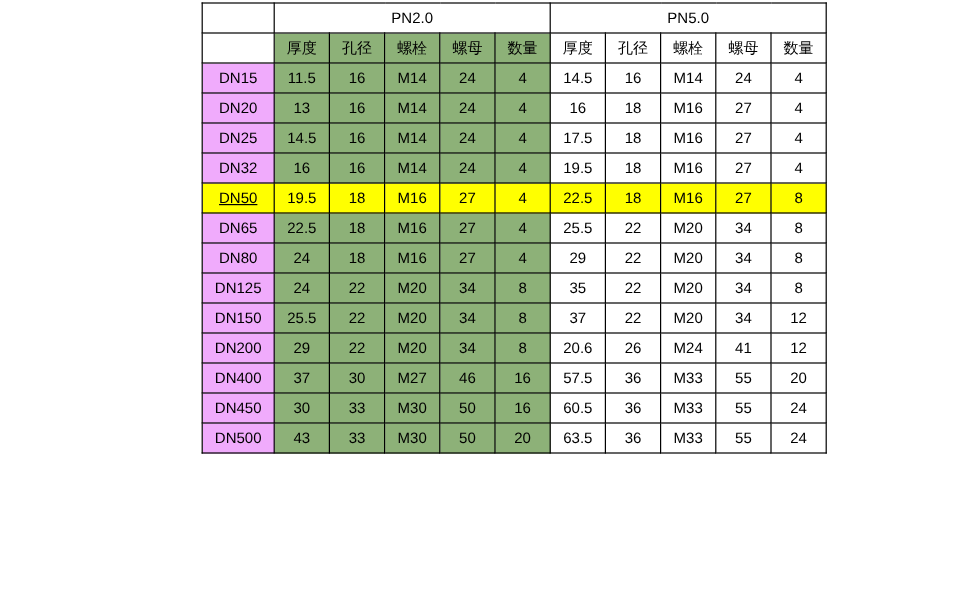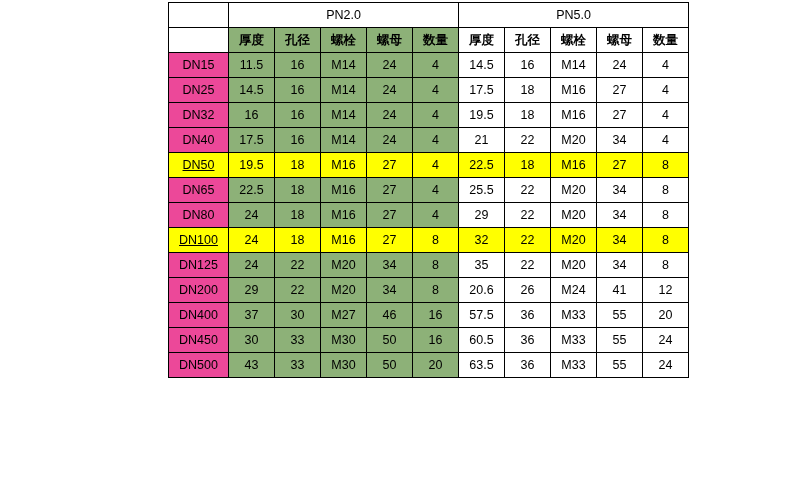--- a/index.html
+++ b/index.html
@@ -47,27 +47,26 @@
     background: transparent;
   }
   td.group-head {
     font-size: 13px;
     background: #ffffff;
     color: #000000;
   }
   td.sub-head {
     background: #8db178;
     font-size: 12.5px;
-    font-weight: bold;
   }
   td.sub-head.right-group {
     background: #ffffff;
   }
   td.rowlabel {
-    background: #ec4899;
+    background: #f0abfc;
     text-align: center;
   }
   td.green {
     background: #8db178;
   }
   td.white {
     background: #ffffff;
   }
   tr.hl td.rowlabel,
   tr.hl td.green,
@@ -125,20 +124,33 @@
         <td class="green">M14</td>
         <td class="green">24</td>
         <td class="green">4</td>
         <td class="white">14.5</td>
         <td class="white">16</td>
         <td class="white">M14</td>
         <td class="white">24</td>
         <td class="white">4</td>
       </tr>
       <tr>
+        <td class="rowlabel">DN20</td>
+        <td class="green">13</td>
+        <td class="green">16</td>
+        <td class="green">M14</td>
+        <td class="green">24</td>
+        <td class="green">4</td>
+        <td class="white">16</td>
+        <td class="white">18</td>
+        <td class="white">M16</td>
+        <td class="white">27</td>
+        <td class="white">4</td>
+      </tr>
+      <tr>
         <td class="rowlabel">DN25</td>
         <td class="green">14.5</td>
         <td class="green">16</td>
         <td class="green">M14</td>
         <td class="green">24</td>
         <td class="green">4</td>
         <td class="white">17.5</td>
         <td class="white">18</td>
         <td class="white">M16</td>
         <td class="white">27</td>
@@ -148,33 +160,20 @@
         <td class="rowlabel">DN32</td>
         <td class="green">16</td>
         <td class="green">16</td>
         <td class="green">M14</td>
         <td class="green">24</td>
         <td class="green">4</td>
         <td class="white">19.5</td>
         <td class="white">18</td>
         <td class="white">M16</td>
         <td class="white">27</td>
-        <td class="white">4</td>
-      </tr>
-      <tr>
-        <td class="rowlabel">DN40</td>
-        <td class="green">17.5</td>
-        <td class="green">16</td>
-        <td class="green">M14</td>
-        <td class="green">24</td>
-        <td class="green">4</td>
-        <td class="white">21</td>
-        <td class="white">22</td>
-        <td class="white">M20</td>
-        <td class="white">34</td>
         <td class="white">4</td>
       </tr>
       <tr class="hl">
         <td class="rowlabel">DN50</td>
         <td class="green">19.5</td>
         <td class="green">18</td>
         <td class="green">M16</td>
         <td class="green">27</td>
         <td class="green">4</td>
         <td class="white">22.5</td>
@@ -202,45 +201,45 @@
         <td class="green">18</td>
         <td class="green">M16</td>
         <td class="green">27</td>
         <td class="green">4</td>
         <td class="white">29</td>
         <td class="white">22</td>
         <td class="white">M20</td>
         <td class="white">34</td>
         <td class="white">8</td>
       </tr>
-      <tr class="hl">
-        <td class="rowlabel">DN100</td>
-        <td class="green">24</td>
-        <td class="green">18</td>
-        <td class="green">M16</td>
-        <td class="green">27</td>
-        <td class="green">8</td>
-        <td class="white">32</td>
-        <td class="white">22</td>
-        <td class="white">M20</td>
-        <td class="white">34</td>
-        <td class="white">8</td>
-      </tr>
       <tr>
         <td class="rowlabel">DN125</td>
         <td class="green">24</td>
         <td class="green">22</td>
         <td class="green">M20</td>
         <td class="green">34</td>
         <td class="green">8</td>
         <td class="white">35</td>
         <td class="white">22</td>
         <td class="white">M20</td>
         <td class="white">34</td>
         <td class="white">8</td>
+      </tr>
+      <tr>
+        <td class="rowlabel">DN150</td>
+        <td class="green">25.5</td>
+        <td class="green">22</td>
+        <td class="green">M20</td>
+        <td class="green">34</td>
+        <td class="green">8</td>
+        <td class="white">37</td>
+        <td class="white">22</td>
+        <td class="white">M20</td>
+        <td class="white">34</td>
+        <td class="white">12</td>
       </tr>
       <tr>
         <td class="rowlabel">DN200</td>
         <td class="green">29</td>
         <td class="green">22</td>
         <td class="green">M20</td>
         <td class="green">34</td>
         <td class="green">8</td>
         <td class="white">20.6</td>
         <td class="white">26</td>

